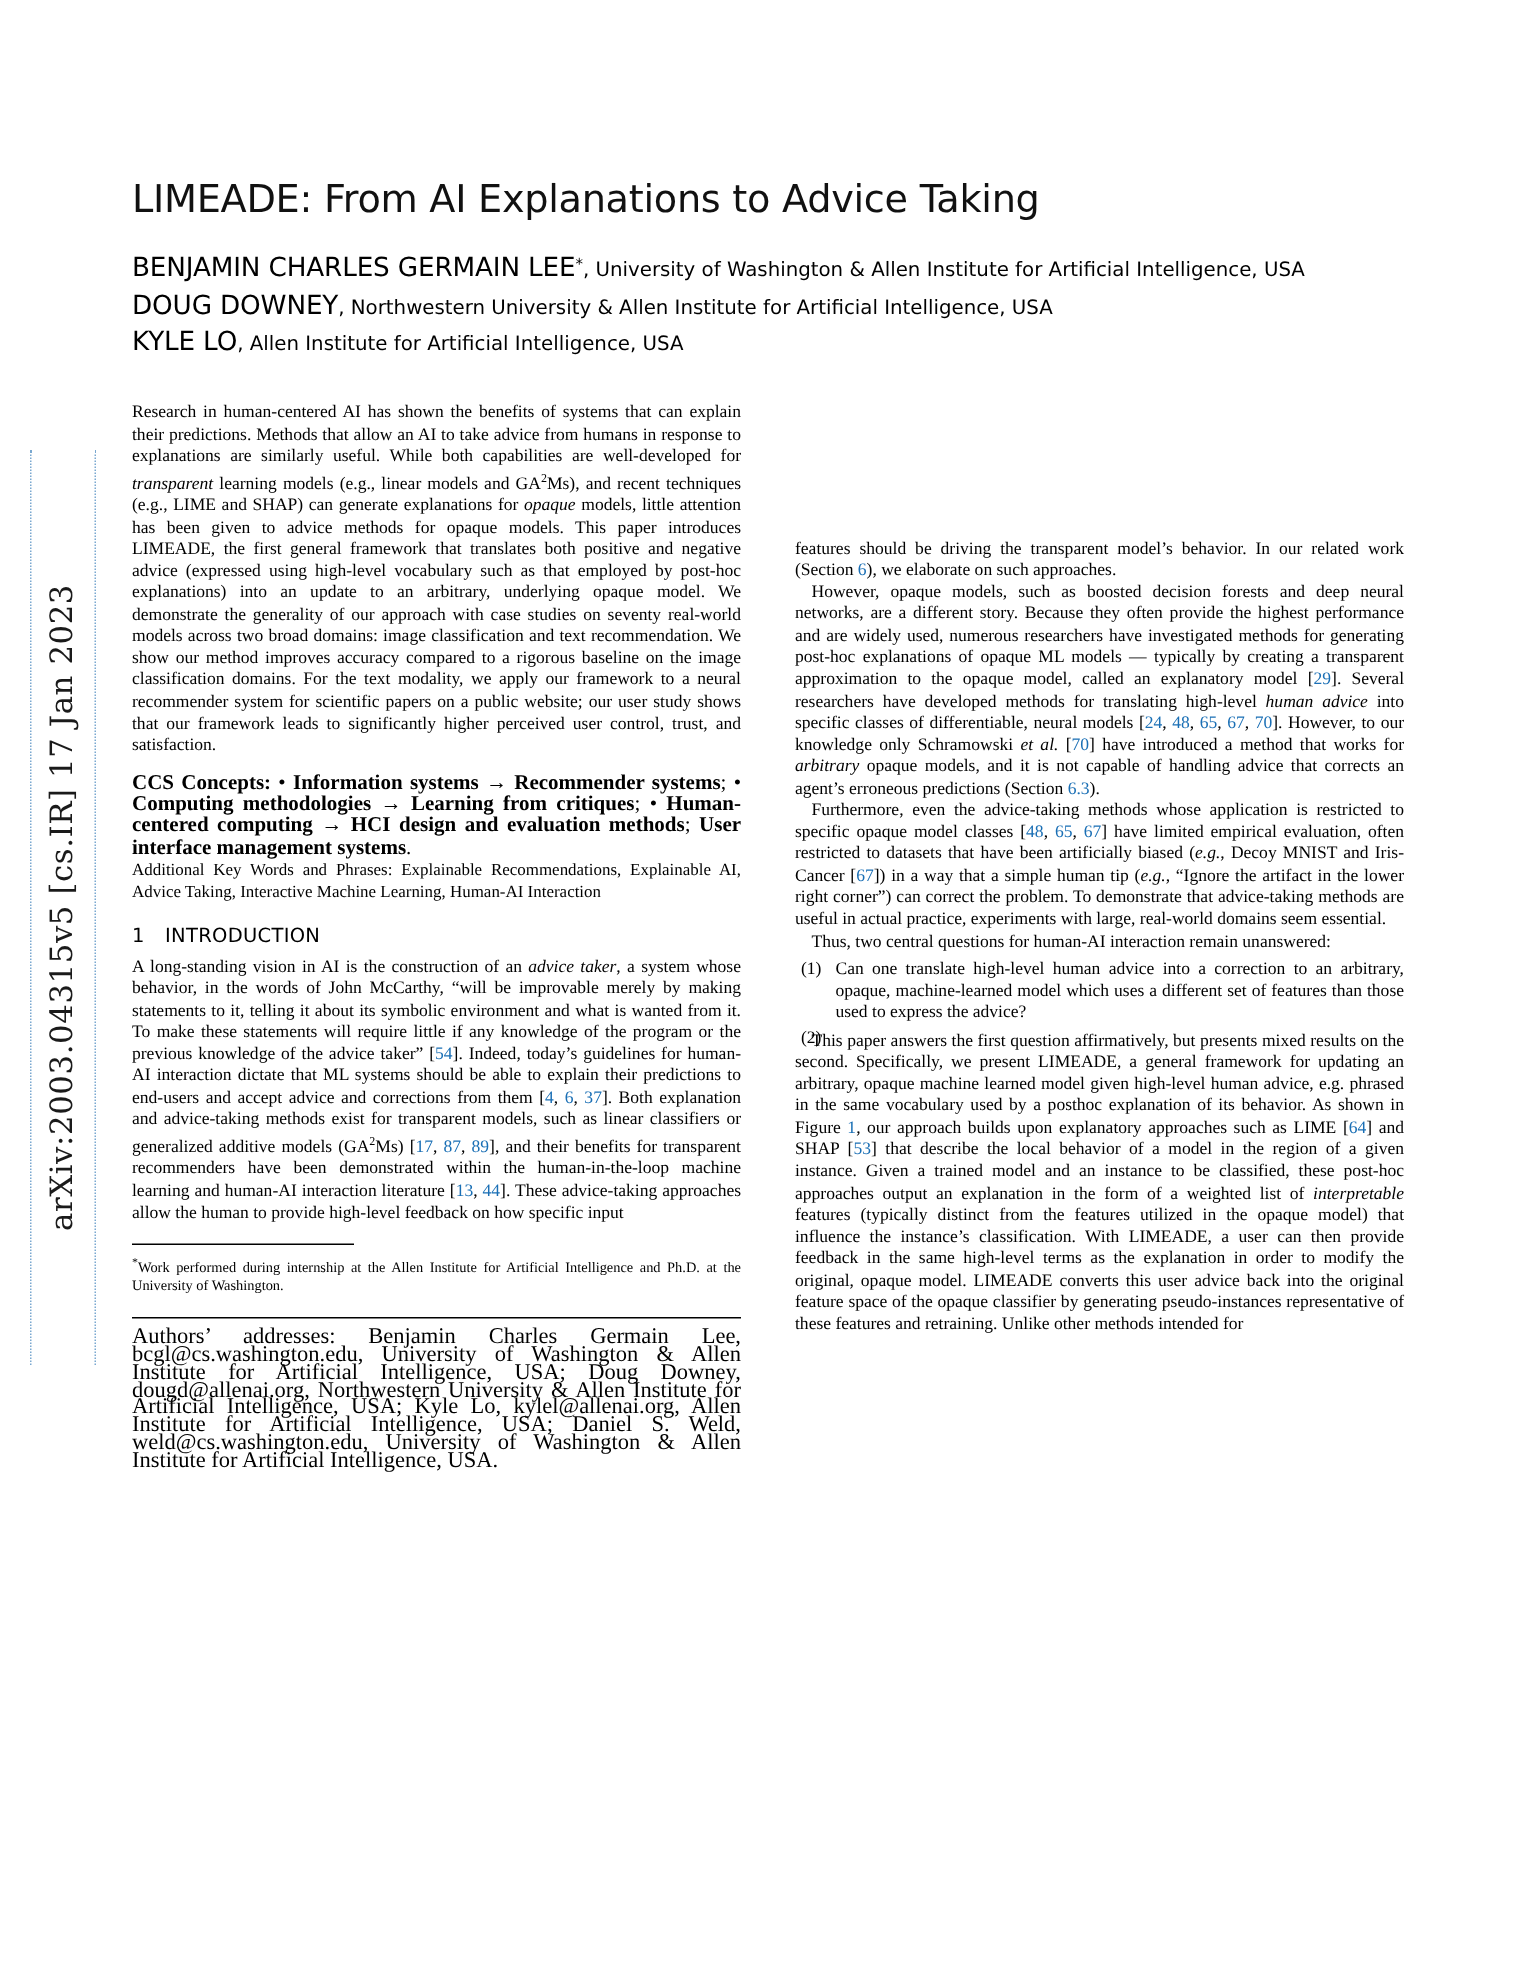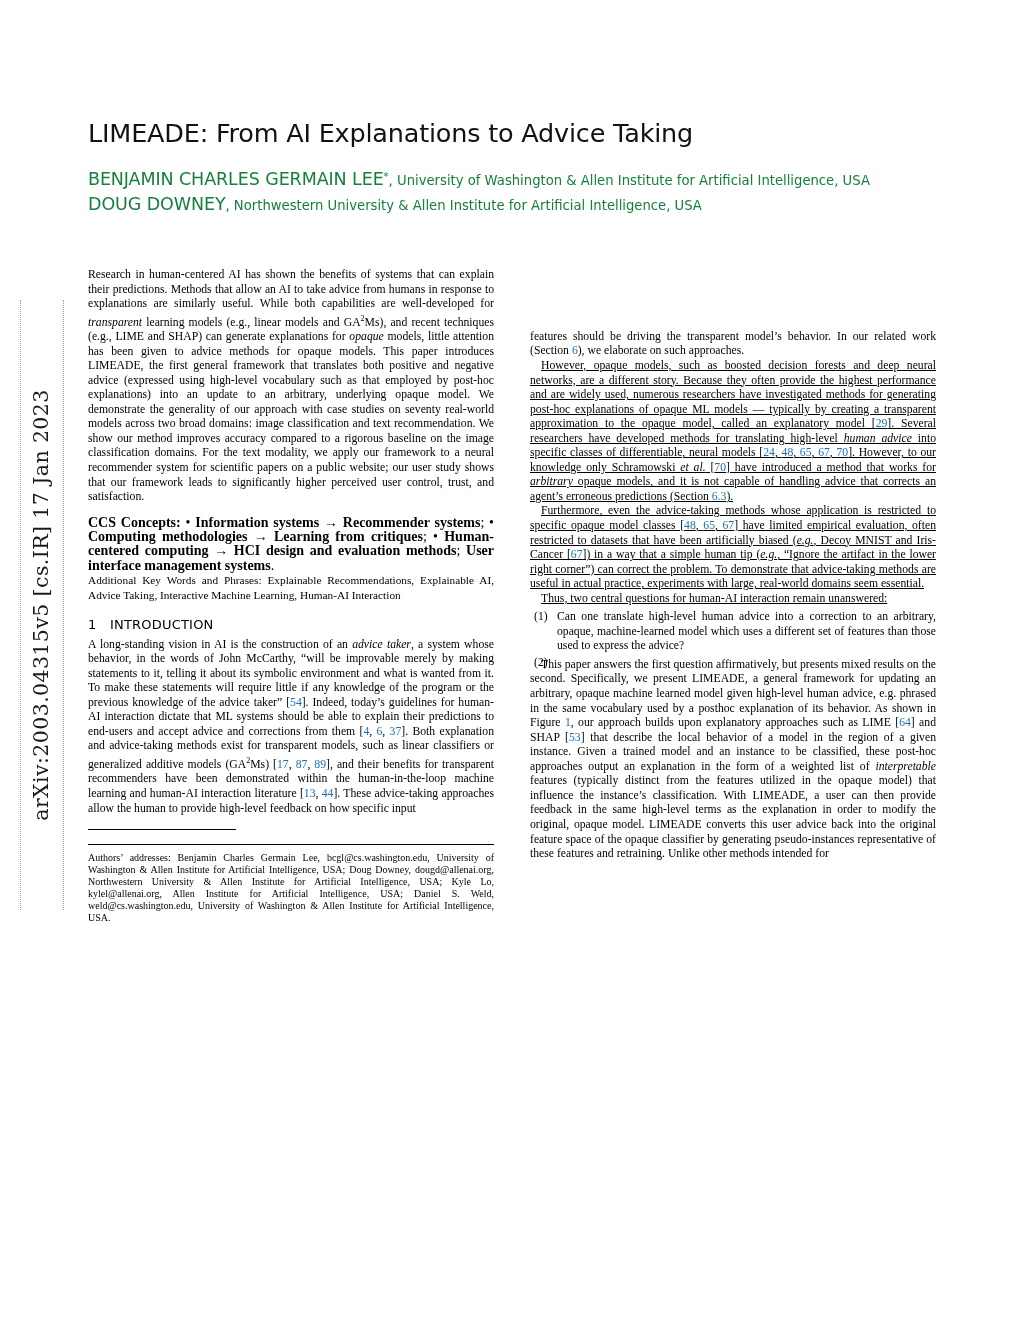--- a/index.html
+++ b/index.html
@@ -63,21 +63,21 @@
     margin: 0;
     padding-top: 118px;
     color: #111111;
   }
 
   .authors {
     margin-top: 18px;
     font-family: "DejaVu Sans", sans-serif;
     font-size: 13px;
     line-height: 22.5px;
-    color: #15803d;
+    color: #000000;
   }
   .author-line .name {
     font-size: 17.5px;
     letter-spacing: -0.1px;
   }
   .author-line .aff {
     font-size: 13.2px;
   }
   .author-line sup {
     font-size: 10px;
@@ -100,21 +100,21 @@
     line-height: 14.55px;
     text-align: justify;
     -webkit-hyphens: auto;
     hyphens: auto;
   }
   .col p {
     margin: 0 0 0 0;
     text-indent: 11px;
   }
   .col p.noindent { text-indent: 0; }
-  .col p + p { margin-top: 0px; text-decoration: underline; }
+  .col p + p { margin-top: 0px; }
 
   .abstract p { text-indent: 0; }
 
   .ccs {
     margin-top: 11px;
     font-size: 14px;
     line-height: 14.4px;
     text-align: justify;
   }
   .ccs b { font-weight: bold; }
@@ -154,21 +154,21 @@
     line-height: 11.8px;
     text-align: justify;
   }
   .footnote sup { font-size: 8px; }
   .addr-rule {
     width: 406px;
     border-top: 0.7px solid #000;
     margin: 14px 0 7px 0;
   }
   .addresses {
-    font-size: 10px;
+    font-size: 15px;
     line-height: 11.9px;
     text-align: justify;
   }
 
   
   ol.qlist {
     margin: 4px 0 0 0;
     padding-left: 0;
     list-style: none;
     counter-reset: qitem;
@@ -200,20 +200,23 @@
 
   <h1 id="title">LIMEADE: From AI Explanations to Advice Taking</h1>
 
   <div class="authors">
     <div class="author-line">
       <span class="name">BENJAMIN CHARLES GERMAIN LEE</span><sup>*</sup><span class="aff">, University of Washington &amp; Allen Institute for Artificial Intelligence, USA</span>
     </div>
     <div class="author-line">
       <span class="name">DOUG DOWNEY</span><span class="aff">, Northwestern University &amp; Allen Institute for Artificial Intelligence, USA</span>
     </div>
+    <div class="author-line">
+      <span class="name">KYLE LO</span><span class="aff">, Allen Institute for Artificial Intelligence, USA</span>
+    </div>
   </div>
 
   <div id="columns">
 
     <div class="col">
 
       <div class="abstract">
         <p class="noindent">Research in human-centered AI has shown the benefits of systems that can explain their predictions. Methods that allow an AI to take advice from humans in response to explanations are similarly useful. While both capabilities are well-developed for <span class="it">transparent</span> learning models (e.g., linear models and GA<sup class="two">2</sup>Ms), and recent techniques (e.g., LIME and SHAP) can generate explanations for <span class="it">opaque</span> models, little attention has been given to advice methods for opaque models. This paper introduces LIMEADE, the first general framework that translates both positive and negative advice (expressed using high-level vocabulary such as that employed by post-hoc explanations) into an update to an arbitrary, underlying opaque model. We demonstrate the generality of our approach with case studies on seventy real-world models across two broad domains: image classification and text recommendation. We show our method improves accuracy compared to a rigorous baseline on the image classification domains. For the text modality, we apply our framework to a neural recommender system for scientific papers on a public website; our user study shows that our framework leads to significantly higher perceived user control, trust, and satisfaction.</p>
       </div>
 
@@ -226,20 +229,21 @@
         <span>Explainable Recommendations, Explainable AI, Advice Taking, Interactive Machine Learning, Human-AI Interaction</span>
       </div>
 
       <h2 class="section">
         <span class="num">1</span><span>INTRODUCTION</span>
       </h2>
 
       <p class="noindent">A long-standing vision in AI is the construction of an <span class="it">advice taker</span>, a system whose behavior, in the words of John McCarthy, “will be improvable merely by making statements to it, telling it about its symbolic environment and what is wanted from it. To make these statements will require little if any knowledge of the program or the previous knowledge of the advice taker” [<a class="ref" href="#">54</a>]. Indeed, today’s guidelines for human-AI interaction dictate that ML systems should be able to explain their predictions to end-users and accept advice and corrections from them [<a class="ref" href="#">4</a>, <a class="ref" href="#">6</a>, <a class="ref" href="#">37</a>]. Both explanation and advice-taking methods exist for transparent models, such as linear classifiers or generalized additive models (GA<sup class="two">2</sup>Ms) [<a class="ref" href="#">17</a>, <a class="ref" href="#">87</a>, <a class="ref" href="#">89</a>], and their benefits for transparent recommenders have been demonstrated within the human-in-the-loop machine learning and human-AI interaction literature [<a class="ref" href="#">13</a>, <a class="ref" href="#">44</a>]. These advice-taking approaches allow the human to provide high-level feedback on how specific input</p>
 
       <div class="footnote-rule"></div>
+      <div class="footnote"><sup>*</sup>Work performed during internship at the Allen Institute for Artificial Intelligence and Ph.D. at the University of Washington.</div>
 
       <div class="addr-rule"></div>
       <div class="addresses">Authors’ addresses: Benjamin Charles Germain Lee, bcgl@cs.washington.edu, University of Washington &amp; Allen Institute for Artificial Intelligence, USA; Doug Downey, dougd@allenai.org, Northwestern University &amp; Allen Institute for Artificial Intelligence, USA; Kyle Lo, kylel@allenai.org, Allen Institute for Artificial Intelligence, USA; Daniel S. Weld, weld@cs.washington.edu, University of Washington &amp; Allen Institute for Artificial Intelligence, USA.</div>
 
     </div>
 
     <div class="col">
 
       <p class="noindent">features should be driving the transparent model’s behavior. In our related work (Section <a class="ref" href="#">6</a>), we elaborate on such approaches.</p>
 

